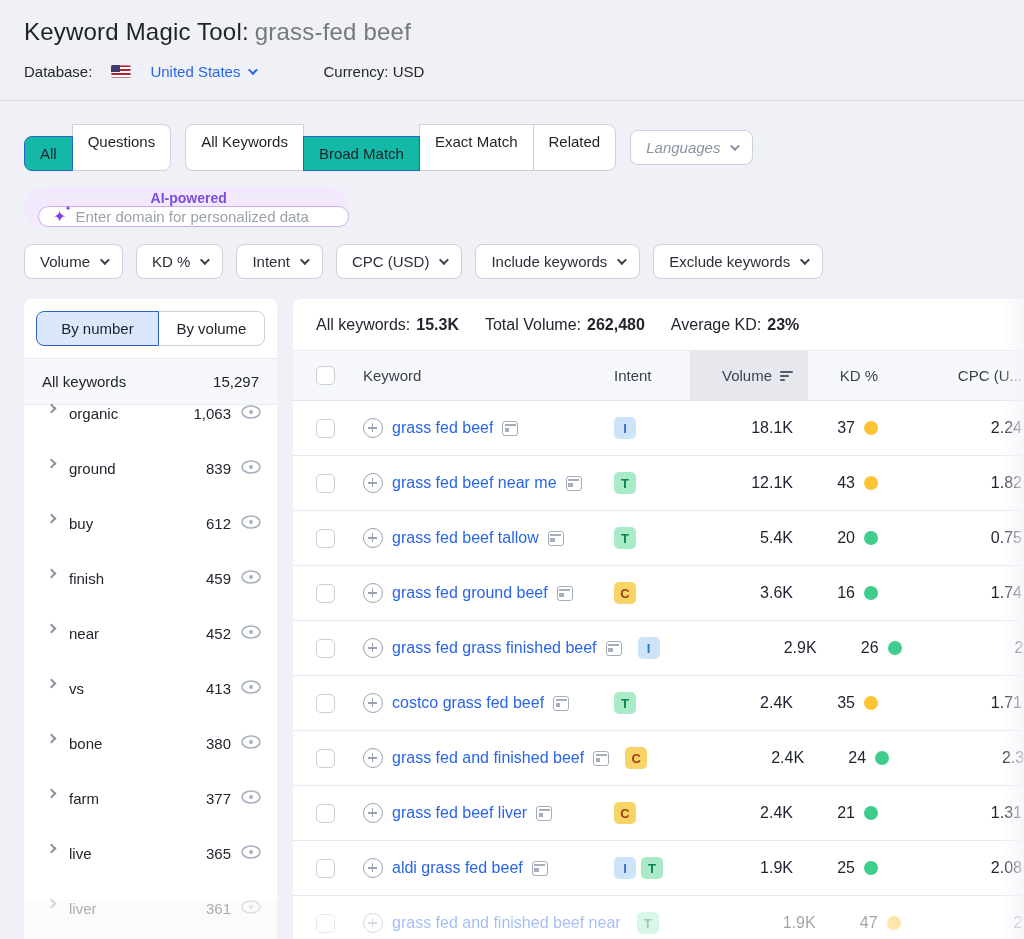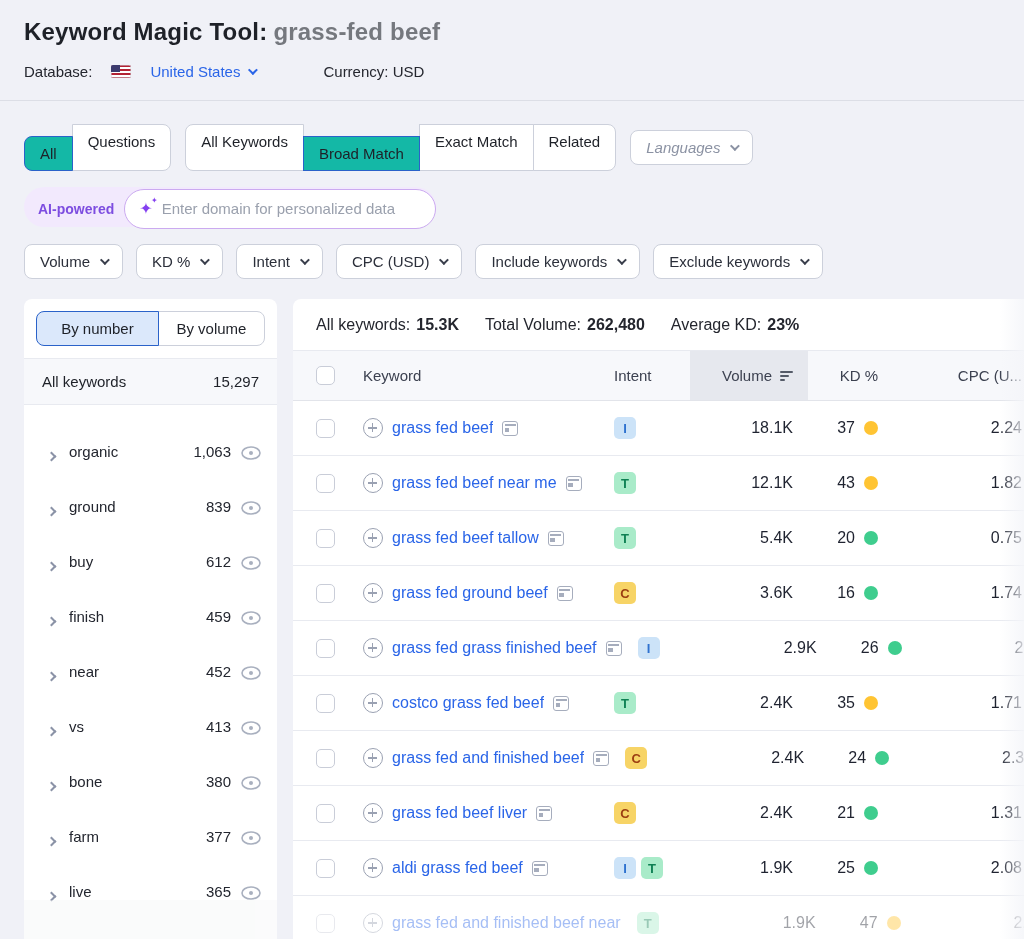--- a/index.html
+++ b/index.html
@@ -2,21 +2,21 @@
 <html><head>
 <meta charset="utf-8">
 <style>
   * { margin:0; padding:0; box-sizing:border-box; }
   html,body { background:#f0f1f7; }
   body { font-family:"Liberation Sans", sans-serif; color:#1e2128; }
   .page { position:relative; width:1024px; height:939px; overflow:hidden; background:#f0f1f7; }
 
   
   .hdr { padding:18px 24px 0 24px; border-bottom:1px solid #dcdee6; padding-bottom:20px; }
-  .title { font-size:24px; font-weight:bold; letter-spacing:.2px; }
+  .title { font-size:24px; font-weight:normal; letter-spacing:.2px; }
   .title .q { color:#75787e; margin-left:6px; }
   .meta { display:flex; align-items:center; margin-top:17px; font-size:15px; color:#24262e;gap:12px; }
   .meta .lbl { margin-right:7px; }
   .flag { position:relative; width:20px; height:13px; border-radius:2px; overflow:hidden; margin-right:7px; display:inline-block;
           background:repeating-linear-gradient(180deg,#b22234 0 2px,#fff 2px 4px); box-shadow:0 0 0 .5px #d0d3da inset;}
   .flag::before { content:""; position:absolute; left:0; top:0; width:9px; height:7px; background:#3c3b6e; }
   .db-link { color:#2a65e8; display:inline-flex; align-items:center; gap:8px; cursor:pointer; }
   .currency { margin-left:56px; }
   .chev { width:7px; height:7px; border-right:2px solid currentColor; border-bottom:2px solid currentColor;
           transform:rotate(45deg) translateY(-2px); display:inline-block; }
@@ -28,21 +28,21 @@
               margin-left:-1px; cursor:pointer; position:relative; white-space:nowrap; }
   .seg .tab:first-child { border-radius:8px 0 0 8px; margin-left:0; }
   .seg .tab:last-child { border-radius:0 8px 8px 0; }
   .seg .tab.sel { background:#14b8a6; border-color:#2a62c9; z-index:2;margin-top:12px; }
   .btn-dd { background:#fff; border:1px solid #ccd0db; border-radius:8px; padding:8px 15px; font-size:15px;
             display:inline-flex; align-items:center; gap:10px; cursor:pointer; white-space:nowrap; }
   .btn-dd.muted { color:#8b92a3;font-style:italic; }
 
   
   .ai-row { margin:16px 24px 0 24px; }
-  .ai-wrap { display:inline-flex; align-items:center; background:#f2e9fd; border-radius:22px; padding:3px 0 0 14px; height:40px; }
+  .ai-wrap { display:inline-flex; align-items:center; background:#f2e9fd; border-radius:22px; padding:3px 0 0 14px; height:40px;flex-direction:column; }
   .ai-badge { color:#7d4de0; font-size:14px; font-weight:bold; margin-right:10px; }
   .ai-input { display:inline-flex; align-items:center; gap:9px; background:#fff; border:1px solid #cbaaf0;
               border-radius:22px; height:40px; padding:0 18px 0 14px; }
   .spark { color:#8440f0; font-size:16px; line-height:1; position:relative; }
   .spark::after { content:"✦"; font-size:8px; position:absolute; top:-4px; right:-5px; }
   .ai-input input { border:none; outline:none; font-size:15px; width:255px; color:#1e2128;
                     font-family:"Liberation Sans",sans-serif; background:transparent; }
   .ai-input input::placeholder { color:#9aa0ad; }
 
   
@@ -56,21 +56,21 @@
   
   .side { width:253px; background:#fff; border-radius:8px 8px 0 0; flex-shrink:0; }
   .side-toggle { display:flex; margin:12px; }
   .side-toggle .tab { flex:1; text-align:center; font-size:15px; padding:8px 0; background:#fff;
                       border:1px solid #ccd0db; margin-left:-1px; cursor:pointer; }
   .side-toggle .tab:first-child { border-radius:8px 0 0 8px; margin-left:0; flex:1.15; }
   .side-toggle .tab:last-child { border-radius:0 8px 8px 0; }
   .side-toggle .tab.sel { background:#dbe8fb; border-color:#2a62c9; z-index:2; position:relative; }
   .side-all { display:flex; justify-content:space-between; align-items:center; padding:14px 18px;
               background:#f7f8fb; border-top:1px solid #e8eaf0; border-bottom:1px solid #e8eaf0; font-size:15px; }
-  .grp { display:flex; align-items:flex-end; height:55px; padding:0 16px 0 24px; font-size:15px; cursor:pointer; }
+  .grp { display:flex; align-items:flex-start; height:55px; padding:0 16px 0 24px; font-size:15px; cursor:pointer; }
   .grp .chev-r { width:7px; height:7px; border-right:2px solid #8b93a7; border-bottom:2px solid #8b93a7;
                  transform:rotate(-45deg); margin-right:14px; flex-shrink:0; }
   .grp .gname { flex:1; color:#23262f; }
   .grp .gcount { color:#23262f; margin-right:10px; }
   .eye { width:20px; height:14px; position:relative; flex-shrink:0; }
   .eye svg { display:block; }
   .grp.faded { opacity:.38; background:#f4f5f7; }
 
   
   .tablewrap { flex:1; background:#fff; border-radius:8px 0 0 0; position:relative; overflow:hidden; }

